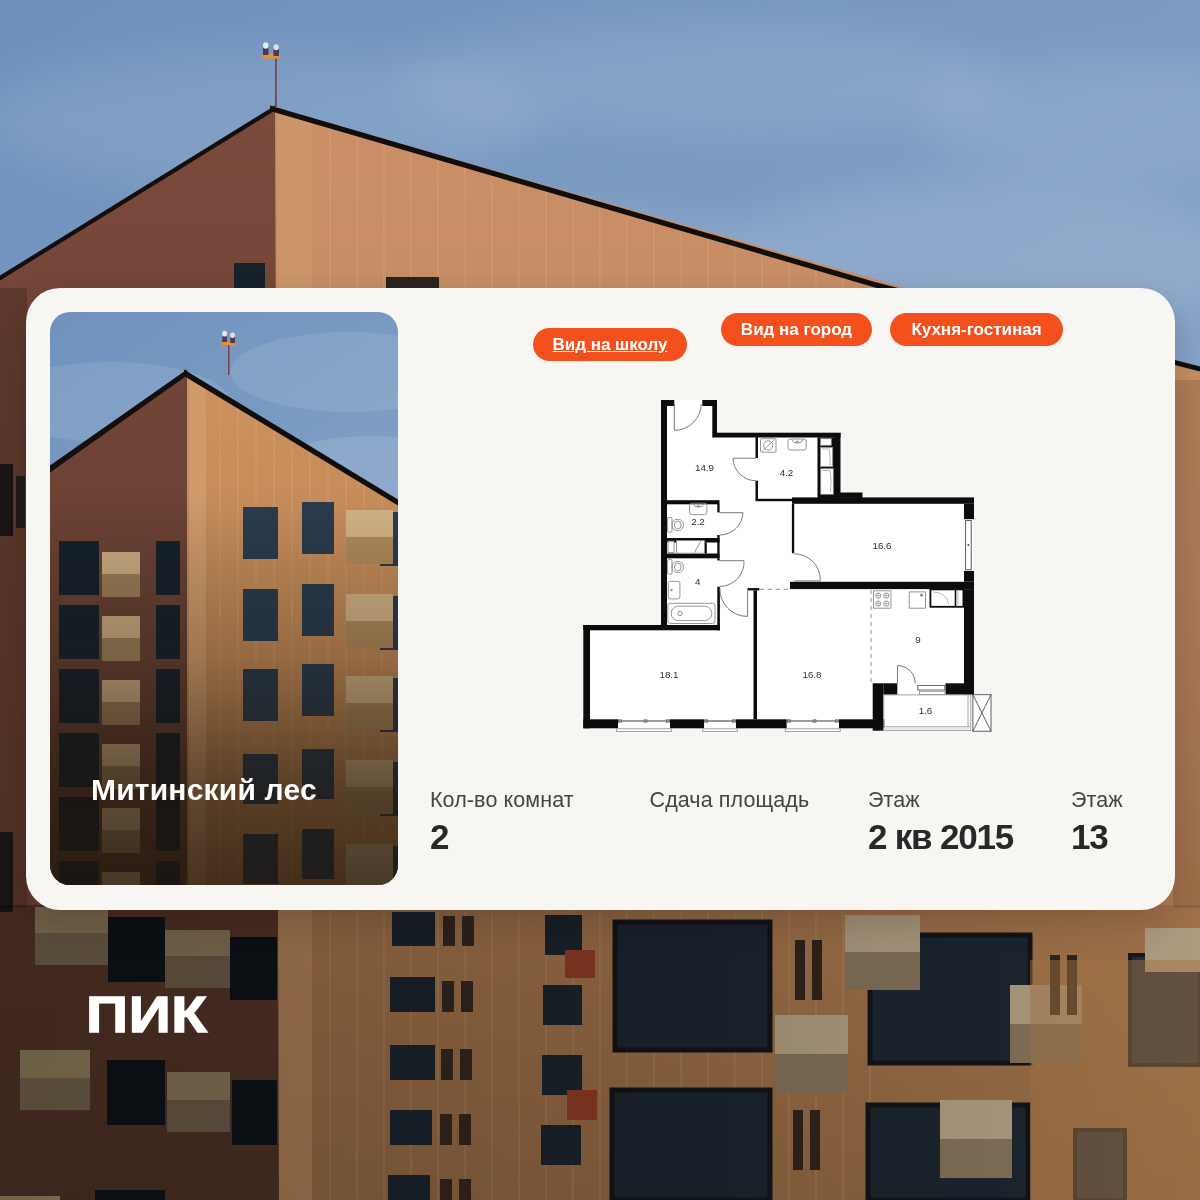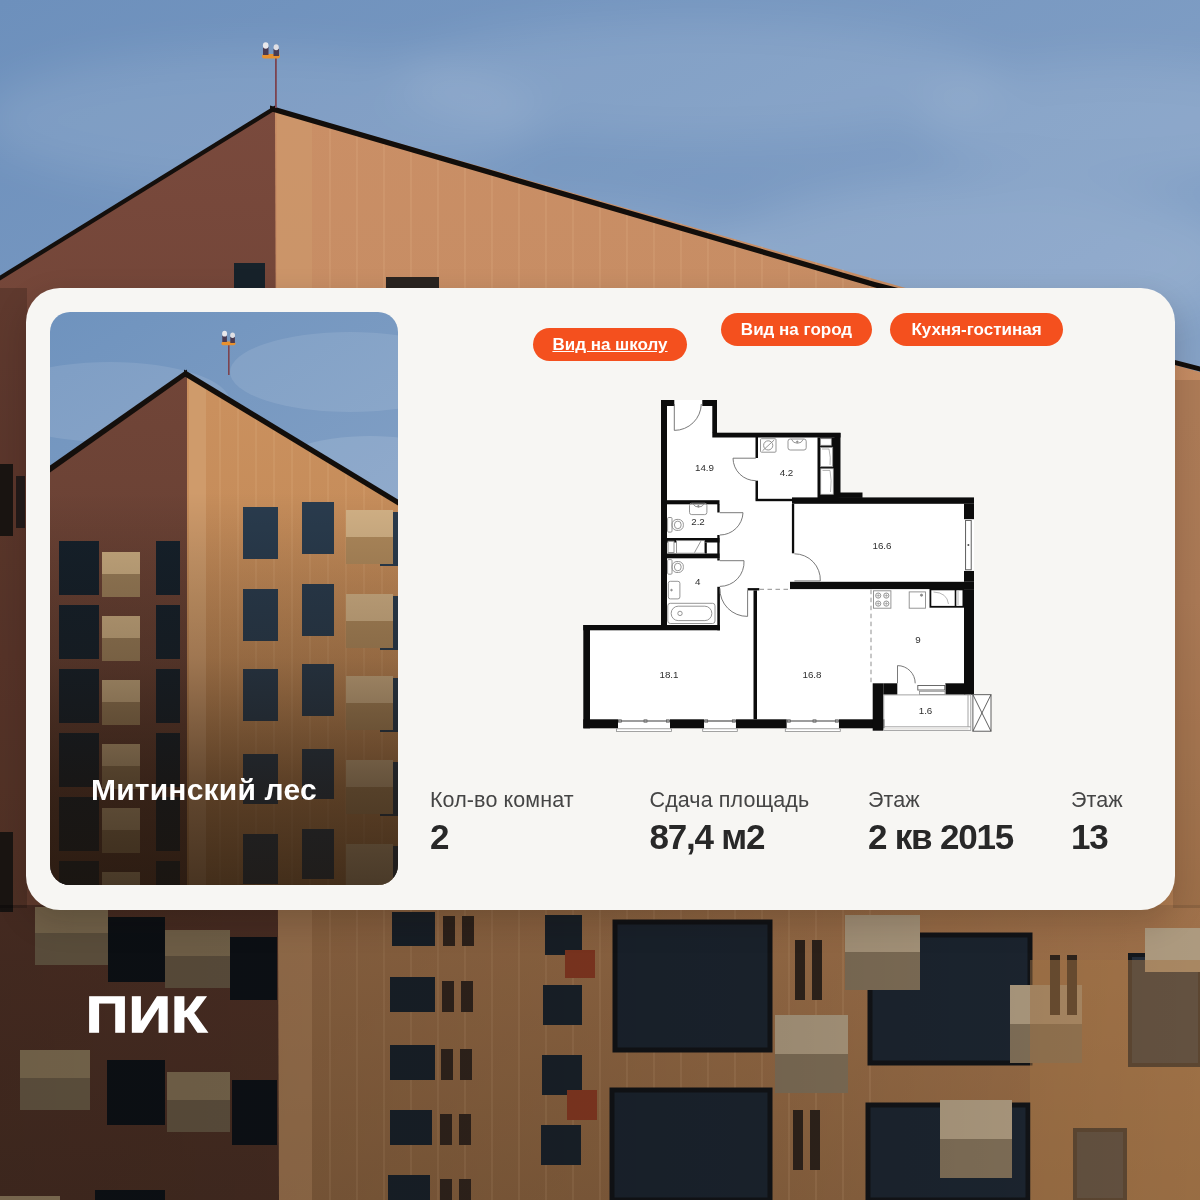--- a/index.html
+++ b/index.html
@@ -581,21 +581,20 @@
       </g>
     </svg>
 
     <div class="stat" style="left:404px;top:500px;">
       <div class="lab">Кол-во комнат</div>
       <div class="val">2</div>
     </div>
 
     <div class="stat" style="left:623.5px;top:500px;">
       <div class="lab">Сдача площадь</div>
-      <div class="val">87,4 м2</div>
     </div>
 
     <div class="stat" style="left:842px;top:500px;">
       <div class="lab">Этаж</div>
       <div class="val">2 кв 2015</div>
     </div>
 
     <div class="stat" style="left:1045px;top:500px;">
       <div class="lab">Этаж</div>
       <div class="val">13</div>

